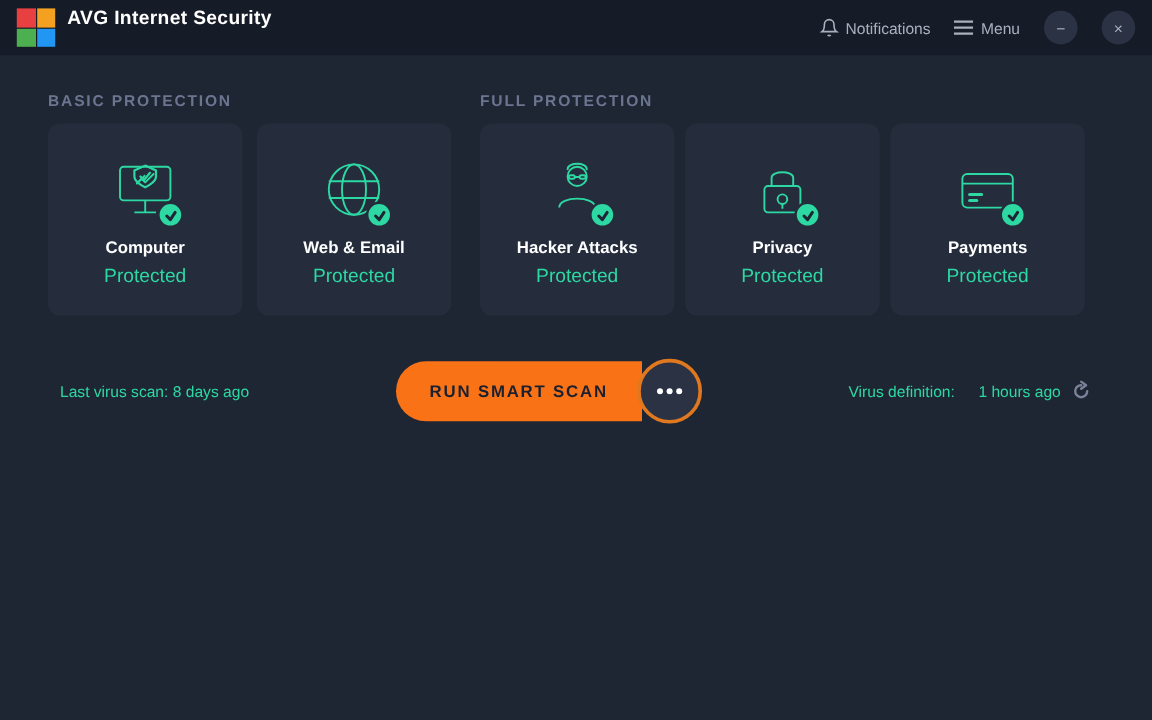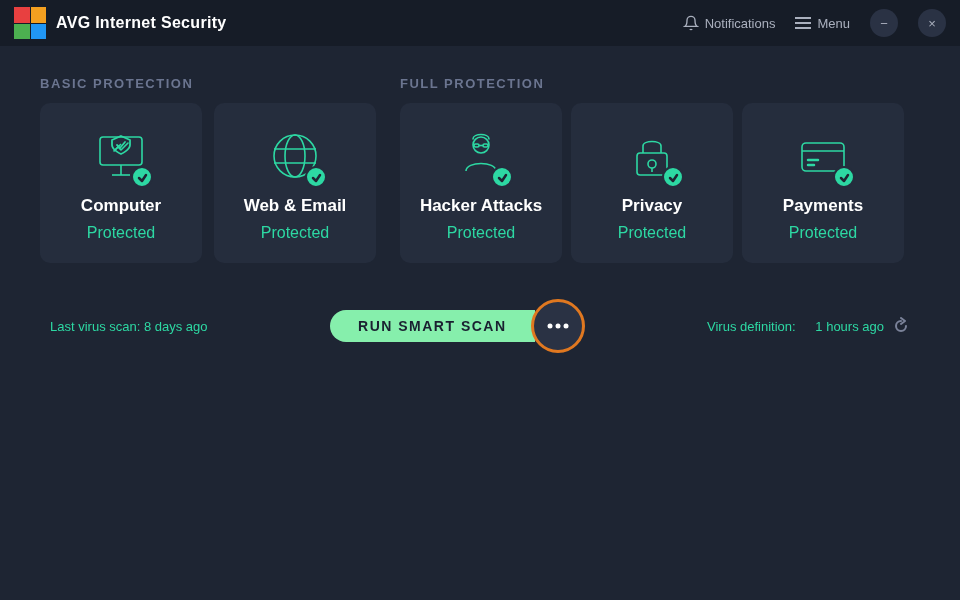--- a/index.html
+++ b/index.html
@@ -17,21 +17,20 @@
     #titlebar {
       display: flex;
       align-items: center;
       justify-content: space-between;
       background: #161c27;
       height: 46px;
       padding: 0 14px;
     }
     #titlebar-left {
       display: flex;
-      align-items: center;
       gap: 10px;
     }
     #avg-logo {
       display: flex;
       align-items: center;
       gap: 4px;
     }
     .logo-block {
       width: 32px;
       height: 32px;
@@ -187,21 +186,21 @@
       justify-content: center;
     }
     .check-badge svg {
       width: 11px;
       height: 11px;
       stroke: #1e2533;
       stroke-width: 2.5;
       fill: none;
     }
     .card-title {
-      font-size: 17px;
+      font-size: 14px;
       font-weight: 600;
       color: #fff;
       text-align: center;
     }
     .card-status {
       font-size: 16px;
       color: #2dd8a3;
       text-align: center;
     }
 
@@ -223,26 +222,26 @@
       color: #2dd8a3;
       font-weight: 500;
     }
     #scan-btn-wrap {
       display: flex;
       align-items: center;
       gap: 0;
       position: relative;
     }
     #run-scan-btn {
-      background: #86efac;
+      background: #f97316;
       color: #1a2030;
       border: none;
       border-radius: 28px 0 0 28px;
       padding: 0 28px;
-      height: 32px;
+      height: 50px;
       font-size: 14px;
       font-weight: 800;
       letter-spacing: 1.5px;
       cursor: pointer;
       transition: background 0.2s;
     }
     #more-btn {
       width: 54px;
       height: 54px;
       border-radius: 50%;

